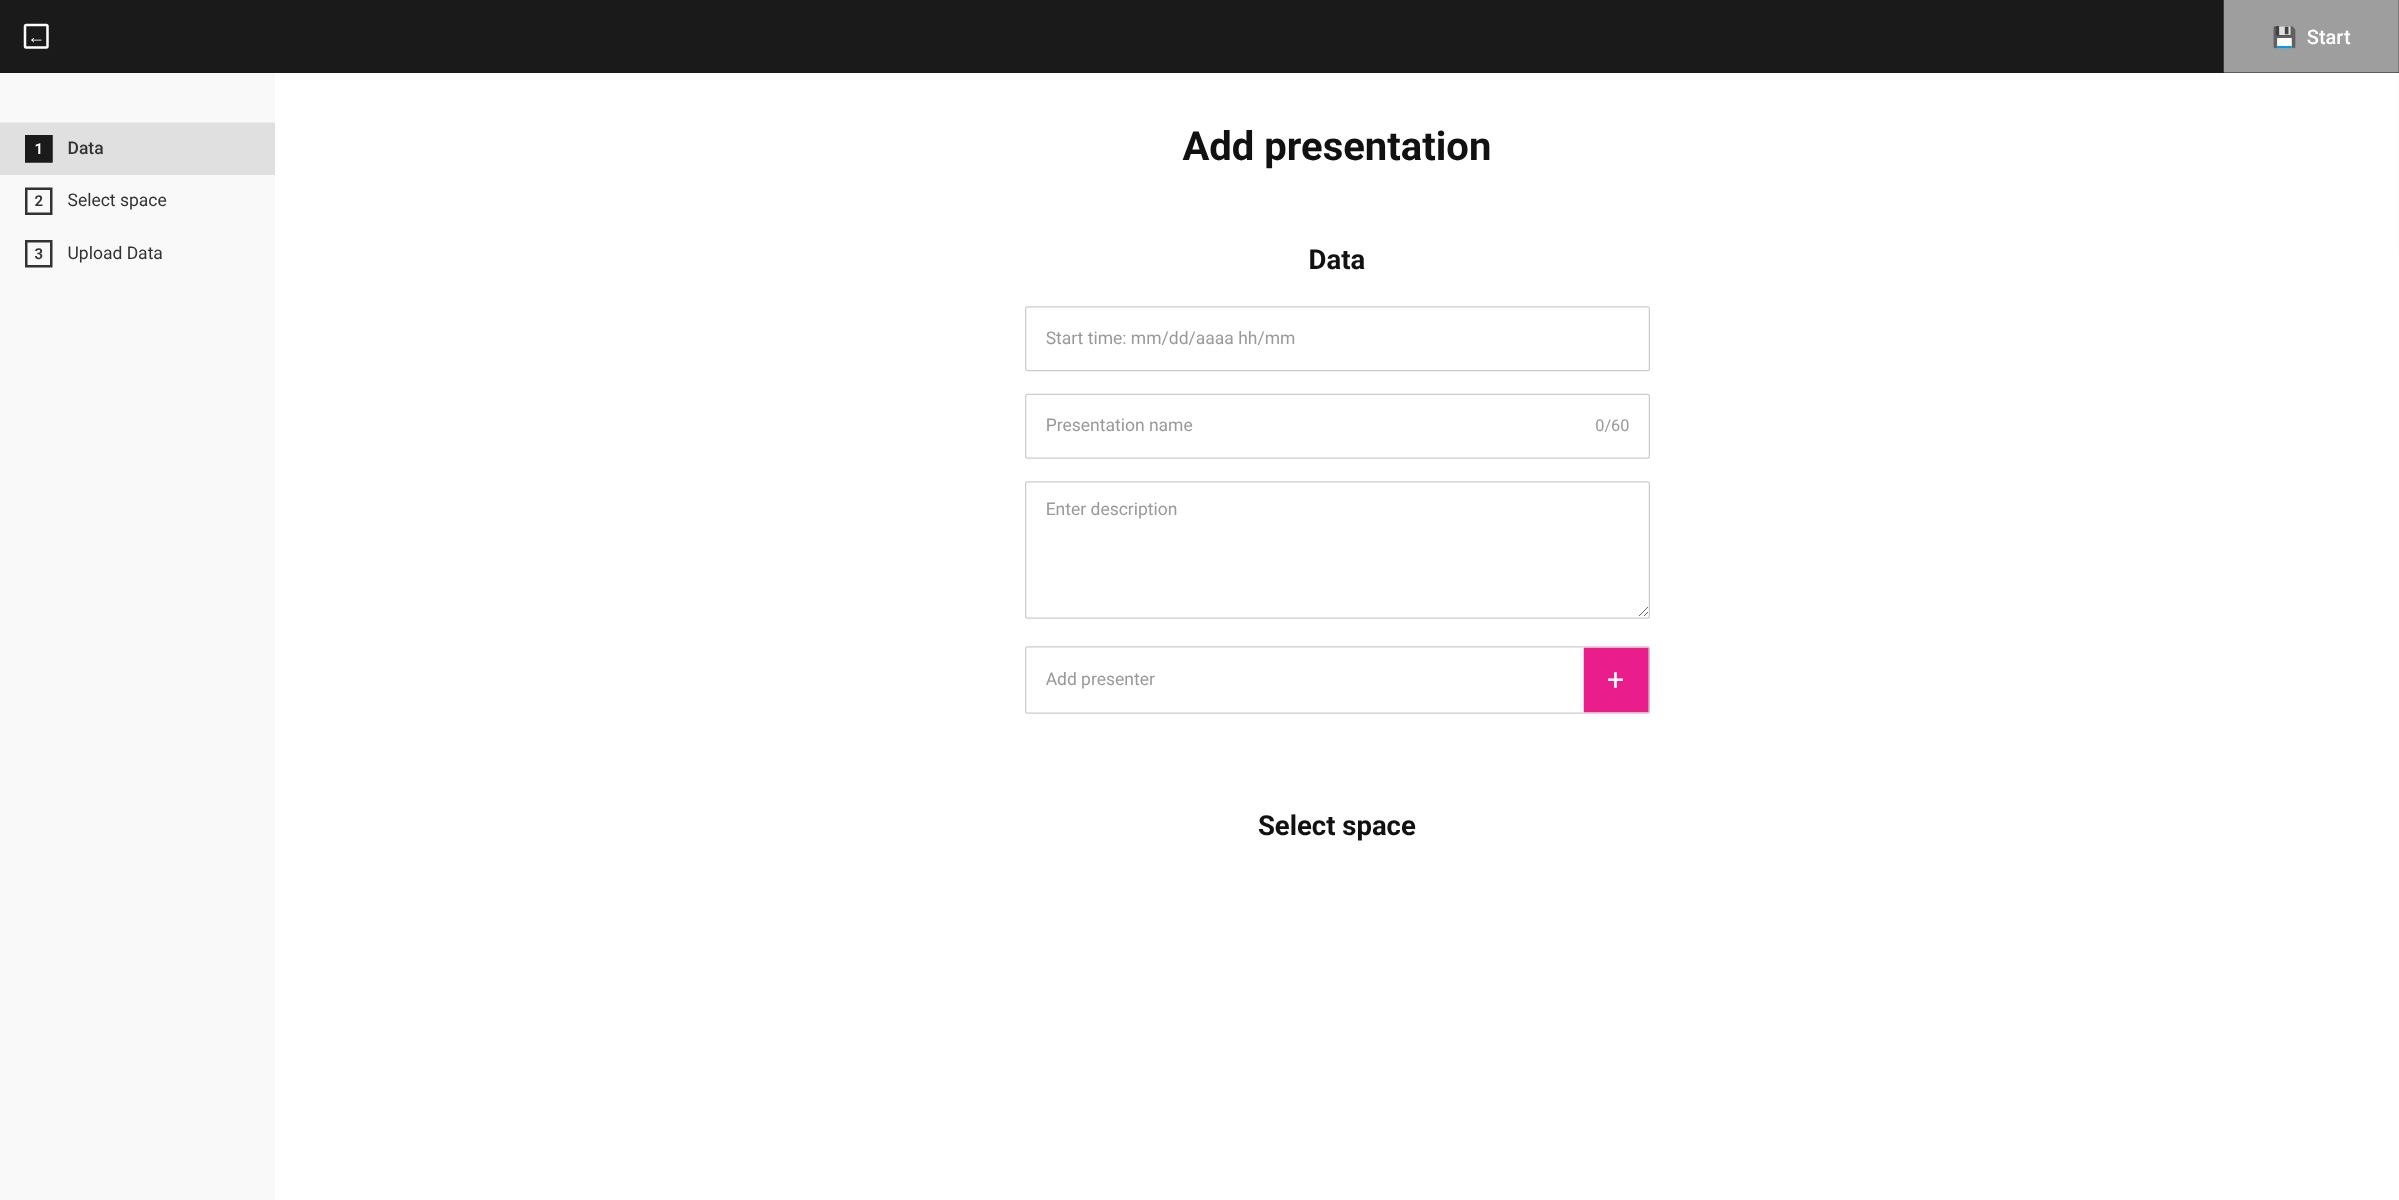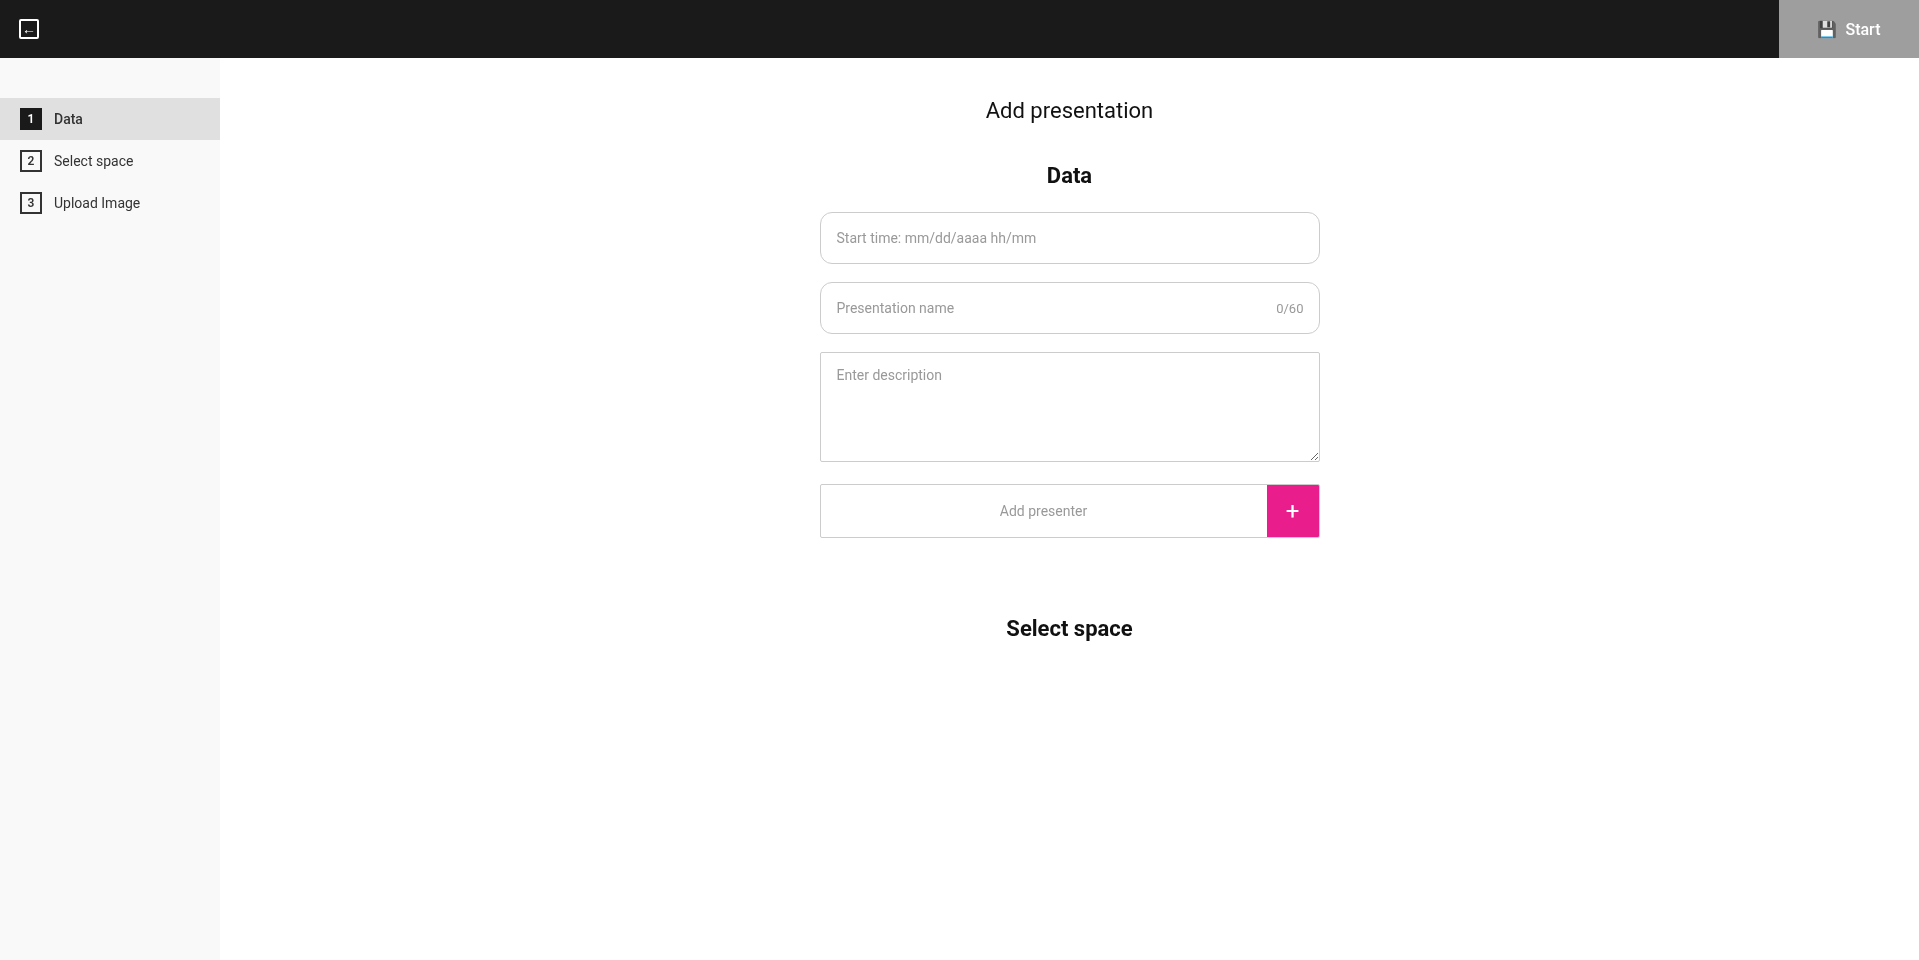--- a/index.html
+++ b/index.html
@@ -135,24 +135,24 @@
     .content-area {
       flex: 1;
       padding: 40px 20px;
       display: flex;
       flex-direction: column;
       align-items: center;
       background: white;
     }
 
     .page-title {
-      font-size: 22px;
-      font-weight: 400;
+      font-size: 32px;
+      font-weight: 700;
       color: #111;
-      margin-bottom: 40px;
+      margin-bottom: 60px;
       text-align: center;
     }
 
     .section-title {
       font-size: 22px;
       font-weight: 700;
       color: #111;
       margin-bottom: 24px;
       text-align: center;
     }
@@ -164,21 +164,21 @@
 
     .form-field {
       margin-bottom: 18px;
       position: relative;
     }
 
     .form-input {
       width: 100%;
       height: 52px;
       border: 1.5px solid #ccc;
-      border-radius: 12px;
+      border-radius: 2px;
       padding: 0 16px;
       font-size: 14px;
       color: #0369a1;
       background: white;
       outline: none;
     }
 
     .form-input::placeholder {
       color: #999;
     }
@@ -221,21 +221,20 @@
 
     .presenter-input {
       flex: 1;
       height: 52px;
       border: none;
       padding: 0 16px;
       font-size: 14px;
       color: #7f1d1d;
       background: transparent;
       outline: none;
-      text-align: center;
     }
 
     .presenter-input::placeholder {
       color: #999;
     }
 
     .add-presenter-btn {
       width: 52px;
       height: 52px;
       background: #e91e8c;
@@ -282,21 +281,21 @@
     <div class="step-item active">
       <div class="step-number">1</div>
       <span class="step-label">Data</span>
     </div>
     <div class="step-item">
       <div class="step-number">2</div>
       <span class="step-label">Select space</span>
     </div>
     <div class="step-item">
       <div class="step-number">3</div>
-      <span class="step-label">Upload Image</span>
+      <span class="step-label">Upload Data</span>
     </div>
   </aside>
 
   <main class="content-area">
     <h1 class="page-title">Add presentation</h1>
 
     <h2 class="section-title">Data</h2>
 
     <div class="form-container">
 

